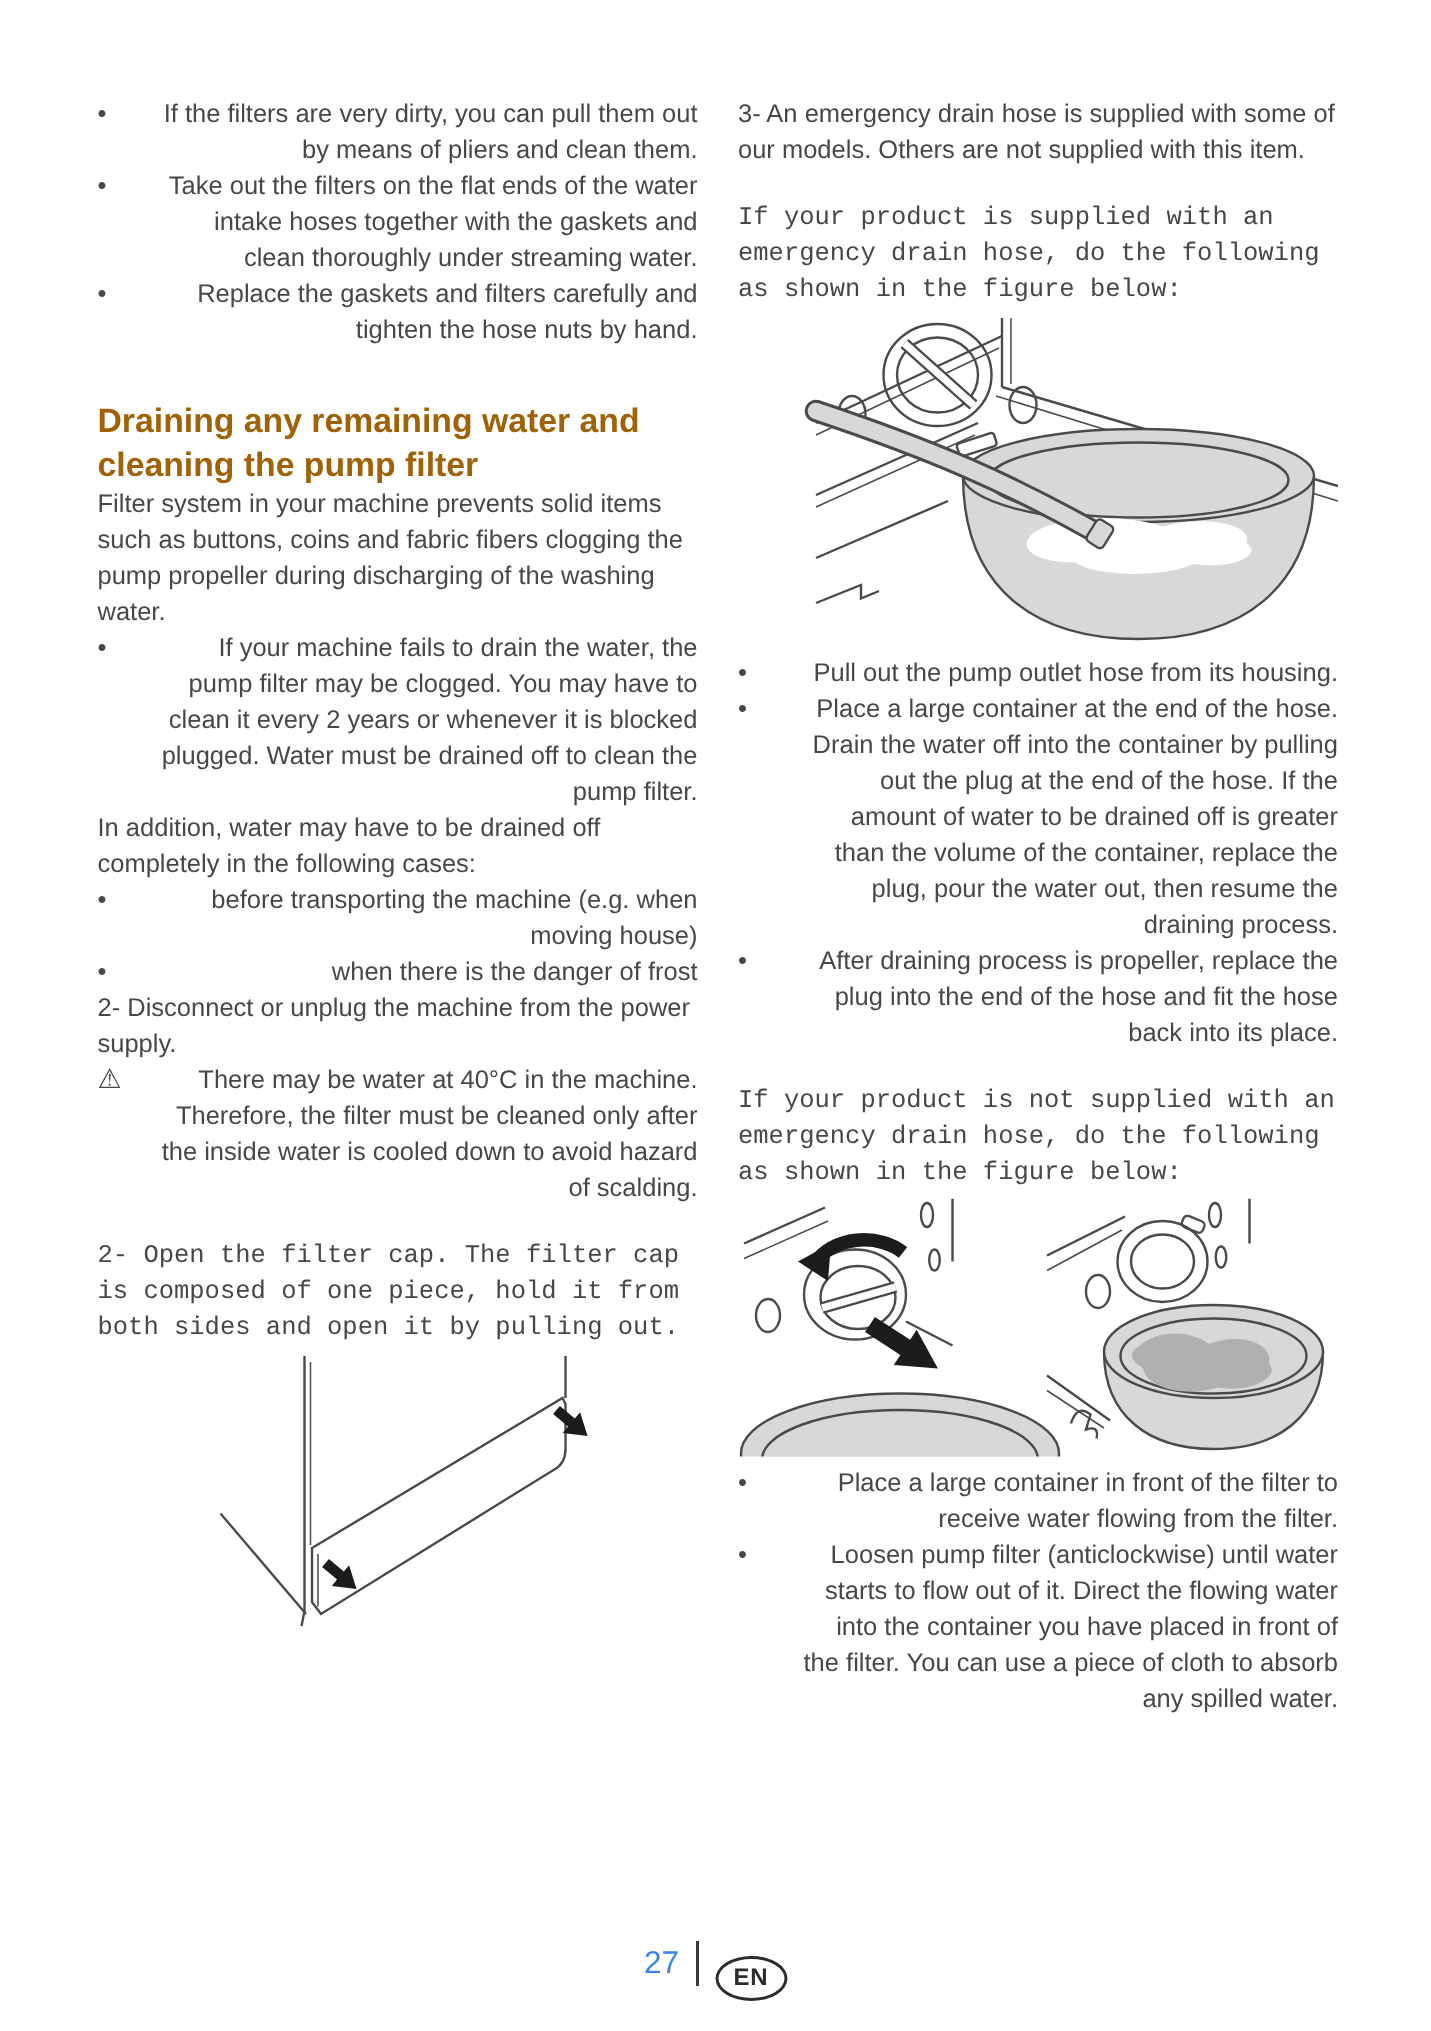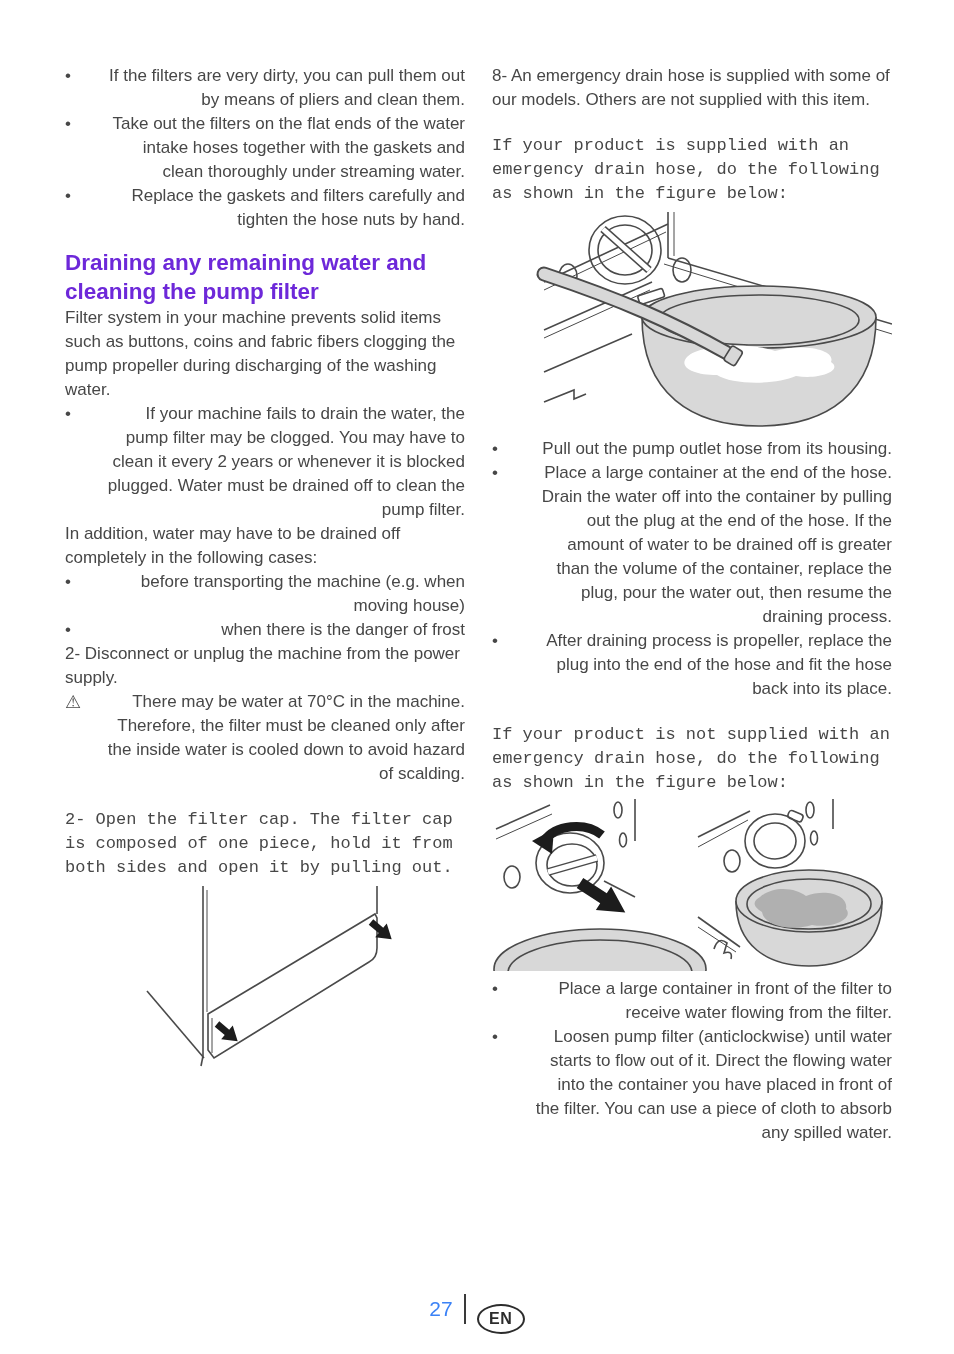--- a/index.html
+++ b/index.html
@@ -13,21 +13,21 @@
   }
   .columns { display:flex; gap:27px; padding:64px 60px 0 65px; }
   .col { width:400px; font-size:17px; line-height:24px; }
   p { margin:0; }
   .bullet-item { display:flex; }
   .marker { width:38px; flex:0 0 38px; font-size:17px; }
   .warn-marker { width:38px; flex:0 0 38px; font-family:"DejaVu Sans",sans-serif; font-size:18px; line-height:23px; }
   .btext { flex:1;text-align:right; }
   .heading {
     font-size:22.5px; line-height:29px; font-weight:700;
-    color:#6d28d9; margin:16px 0 0 0;
+    color:#a16207; margin:34px 0 0 0;
   }
   .gap-top { margin-top:22px;font-family:Liberation Mono, monospace; }
   .fig { display:block; }
   .fig1 { margin:4px 0 0 0; }
   .fig2 { margin:6px 0 0 0; }
   .fig3 { margin:4px 0 6px 0; }
   .footer {
     position:absolute; left:0; right:0; bottom:20px;
     display:flex; justify-content:center; align-items:center; gap:11px;
   }
@@ -82,21 +82,21 @@
       </div>
       <div class="bullet-item">
         <span class="marker">•</span>
         <span class="btext">when there is the danger of frost</span>
       </div>
 
       <p>2- Disconnect or unplug the machine from the power supply.</p>
 
       <div class="bullet-item">
         <span class="warn-marker">⚠</span>
-        <span class="btext">There may be water at 70°C in the machine. Therefore, the filter must be cleaned only after the inside water is cooled down to avoid hazard of scalding.</span>
+        <span class="btext">There may be water at 40°C in the machine. Therefore, the filter must be cleaned only after the inside water is cooled down to avoid hazard of scalding.</span>
       </div>
 
       <p class="gap-top">2- Open the filter cap. The filter cap is composed of one piece, hold it from both sides and open it by pulling out.</p>
 
       <svg class="fig fig1" width="400" height="185" viewBox="0 0 400 185">
         <g>
           <line class="ln" x1="138" y1="2" x2="138" y2="172"></line>
           <line class="thin" x1="142" y1="6" x2="142" y2="128"></line>
           <line class="ln" x1="312" y1="2" x2="312" y2="30"></line>
           <path class="ln" d="M82,107 L139,174"></path>
@@ -110,21 +110,21 @@
           <path class="blk" d="M0,-3.5 L13,-3.5 L13,-9 L27,0 L13,9 L13,3.5 L0,3.5 Z"></path>
         </g>
         <g transform="translate(306,38) rotate(40)">
           <path class="blk" d="M0,-3.5 L13,-3.5 L13,-9 L27,0 L13,9 L13,3.5 L0,3.5 Z"></path>
         </g>
       </svg>
     </div>
 
     <div class="col">
 
-      <p>8- An emergency drain hose is supplied with some of our models. Others are not supplied with this item.</p>
+      <p>3- An emergency drain hose is supplied with some of our models. Others are not supplied with this item.</p>
       <p class="gap-top">If your product is supplied with an emergency drain hose, do the following as shown in the figure below:</p>
 
       <svg class="fig fig2" width="400" height="225" viewBox="0 0 400 225">
         <g>
           <path class="ln" d="M52,70 L176,12"></path>
           <path class="thin" d="M52,78 L174,20"></path>
           <path class="ln" d="M52,118 L160,70"></path>
           <path class="thin" d="M52,126 L158,78"></path>
           <path class="ln" d="M52,160 L140,122"></path>
           <line class="ln" x1="176" y1="0" x2="176" y2="46"></line>

